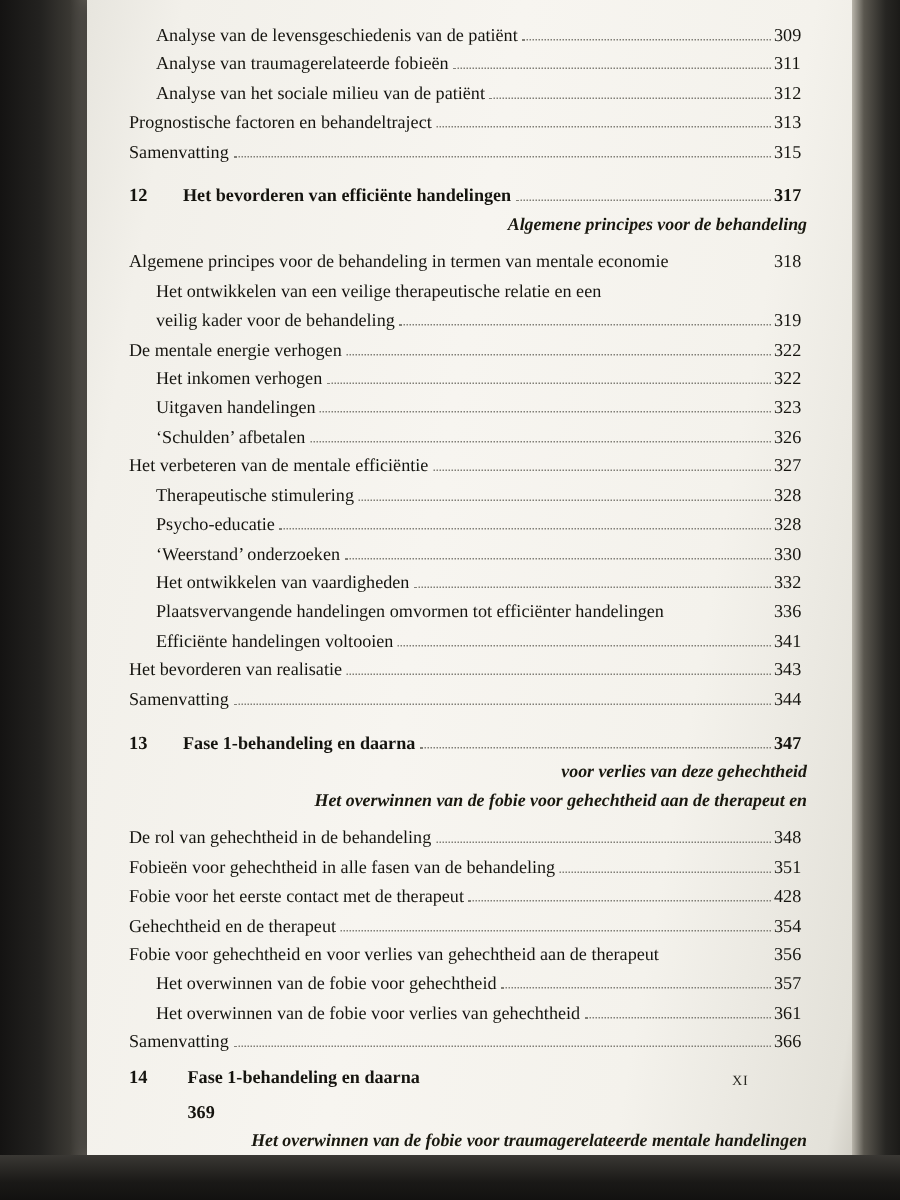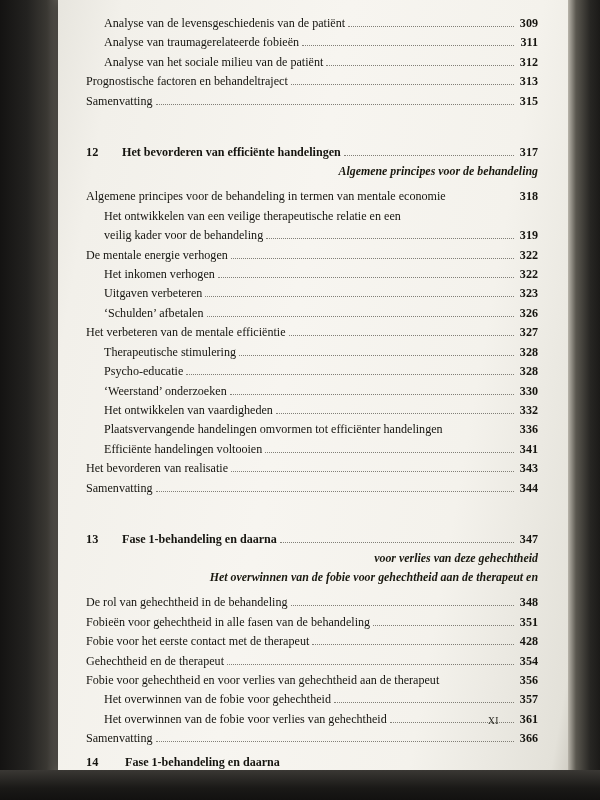--- a/index.html
+++ b/index.html
@@ -75,38 +75,36 @@
   .row .txt { flex: 0 0 auto; }
   .row .leader {
     flex: 1 1 auto;
     border-bottom: 1px dotted #6d6b63;
     margin: 0 2px 3px 3px;
     height: 0;
     opacity: .85;
   }
   .row .pg {
     flex: 0 0 auto;
-    text-align: right;
     min-width: 22px;
-    font-weight: bold;
   }
   .row.nodots .leader { border-bottom: none; }
 
   .ind0 { padding-left: 0px; }
   .ind1 { padding-left: 18px; }
 
   .chapnum {
     position: absolute;
     left: 0px;
     width: 24px;
     font-weight: bold;
     font-size: 12.3px;
   }
   .chap {
-    margin-top: 32px;
+    margin-top: 10px;
     font-weight: bold;
   }
   .chap .txt { font-weight: bold; }
   .chap-row { padding-left: 36px; }
   .subtitle-it {
     padding-left: 36px;
     font-style: italic;
     font-size: 11.9px;
     line-height: 19px;
     font-weight: bold;
@@ -186,21 +184,21 @@
           <span class="txt">De mentale energie verhogen</span>
           <span class="leader"></span>
           <span class="pg">322</span>
         </div>
         <div class="row ind1">
           <span class="txt">Het inkomen verhogen</span>
           <span class="leader"></span>
           <span class="pg">322</span>
         </div>
         <div class="row ind1">
-          <span class="txt">Uitgaven verbeteren</span>
+          <span class="txt">Uitgaven handelingen</span>
           <span class="leader"></span>
           <span class="pg">323</span>
         </div>
         <div class="row ind1">
           <span class="txt">‘Schulden’ afbetalen</span>
           <span class="leader"></span>
           <span class="pg">326</span>
         </div>
         <div class="row ind0">
           <span class="txt">Het verbeteren van de mentale efficiëntie</span>

